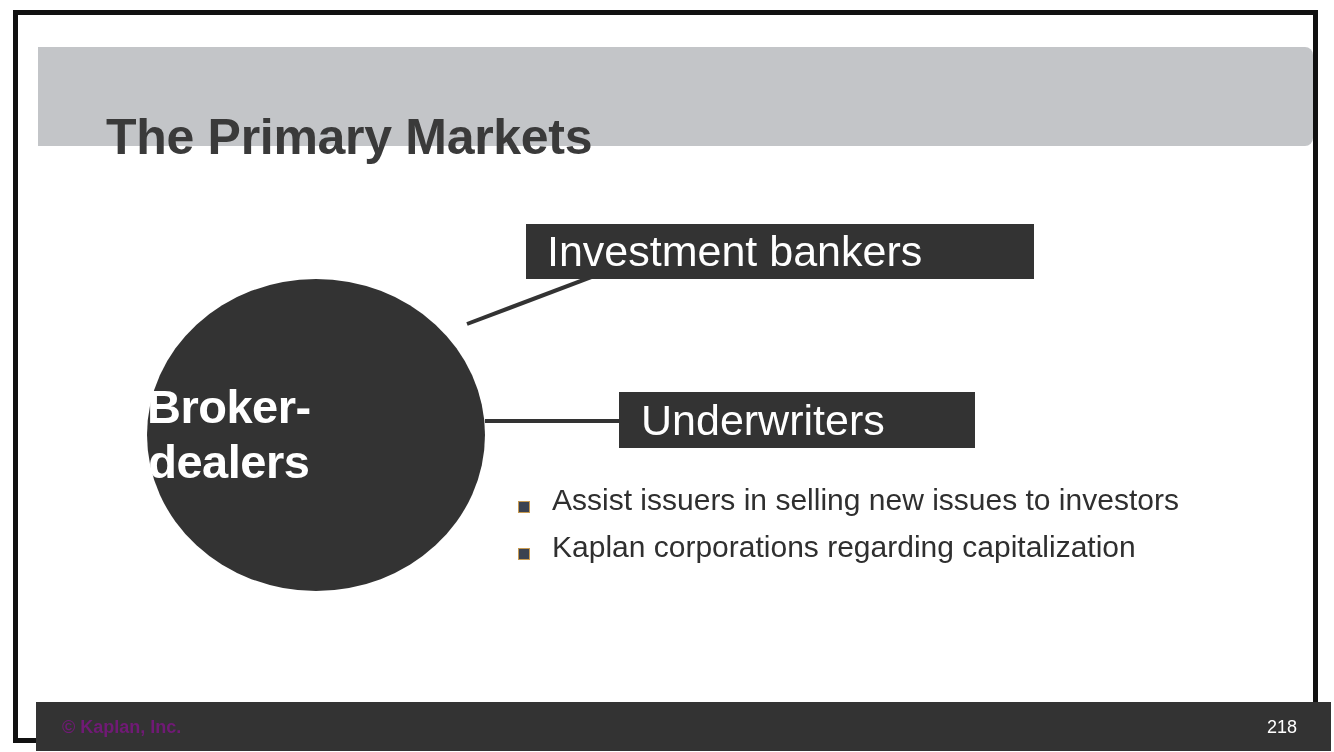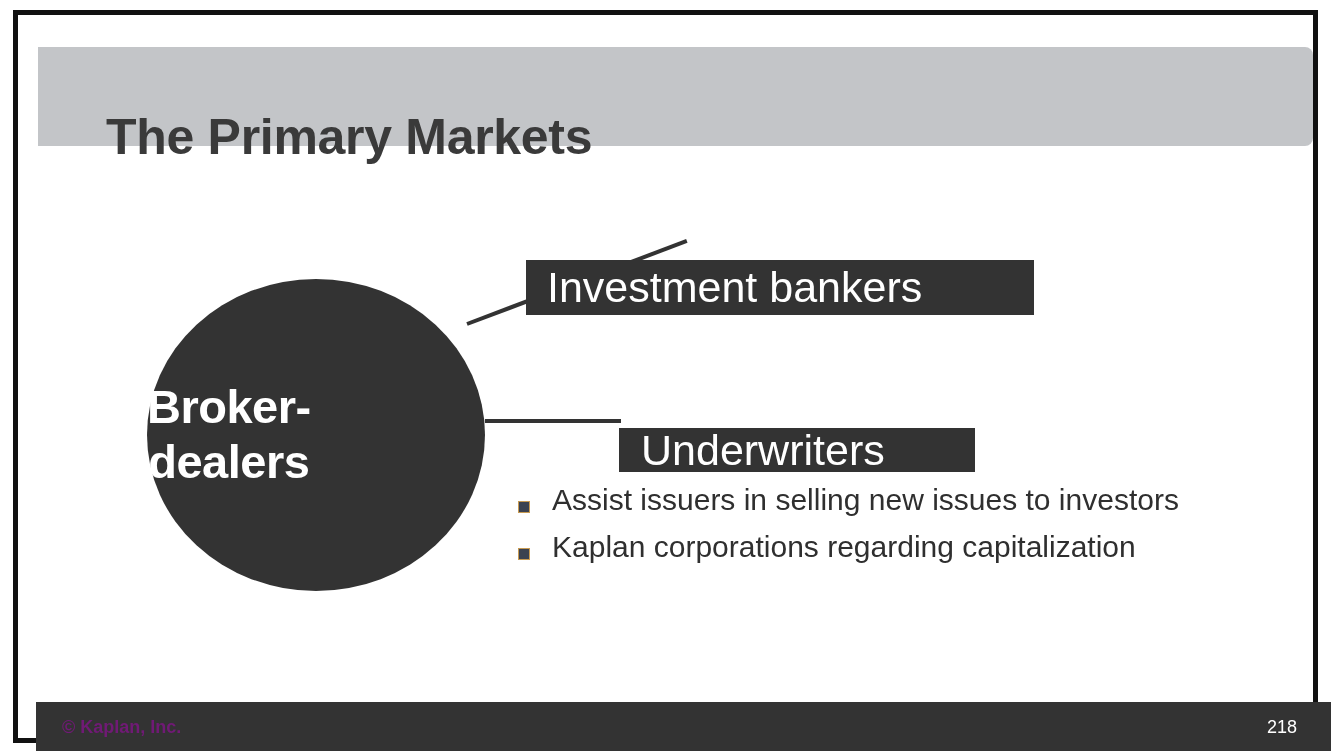--- a/index.html
+++ b/index.html
@@ -99,35 +99,34 @@
   }
 
   
   .callout {
     position: absolute;
     background: #333333;
     color: #ffffff;
     display: flex;
     align-items: center;
     box-sizing: border-box;
-    margin-top: 36px;
   }
   .callout-investment {
     left: 508px;
     top: 209px;
     width: 508px;
     height: 55px;
     padding-left: 21px;
     font-size: 43px;
   }
   .callout-underwriters {
     left: 601px;
     top: 377px;
     width: 356px;
-    height: 44px;
+    height: 56px;
     padding-left: 22px;
     font-size: 43px;
   }
 
   
   .bullet-list {
     position: absolute;
     left: 500px;
     top: 466px;
     width: 760px;

